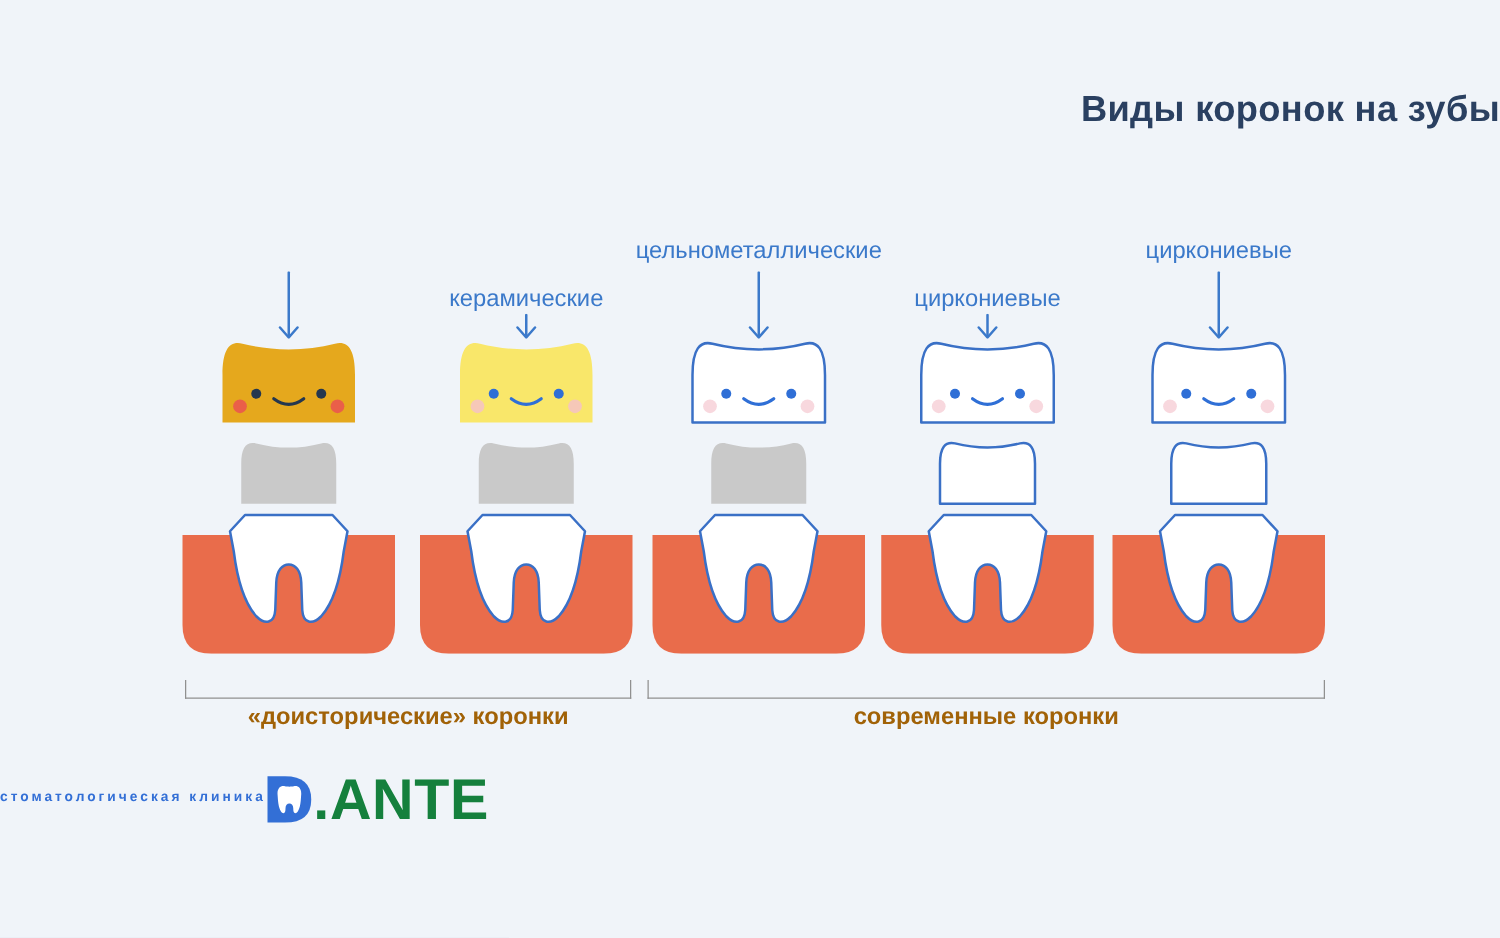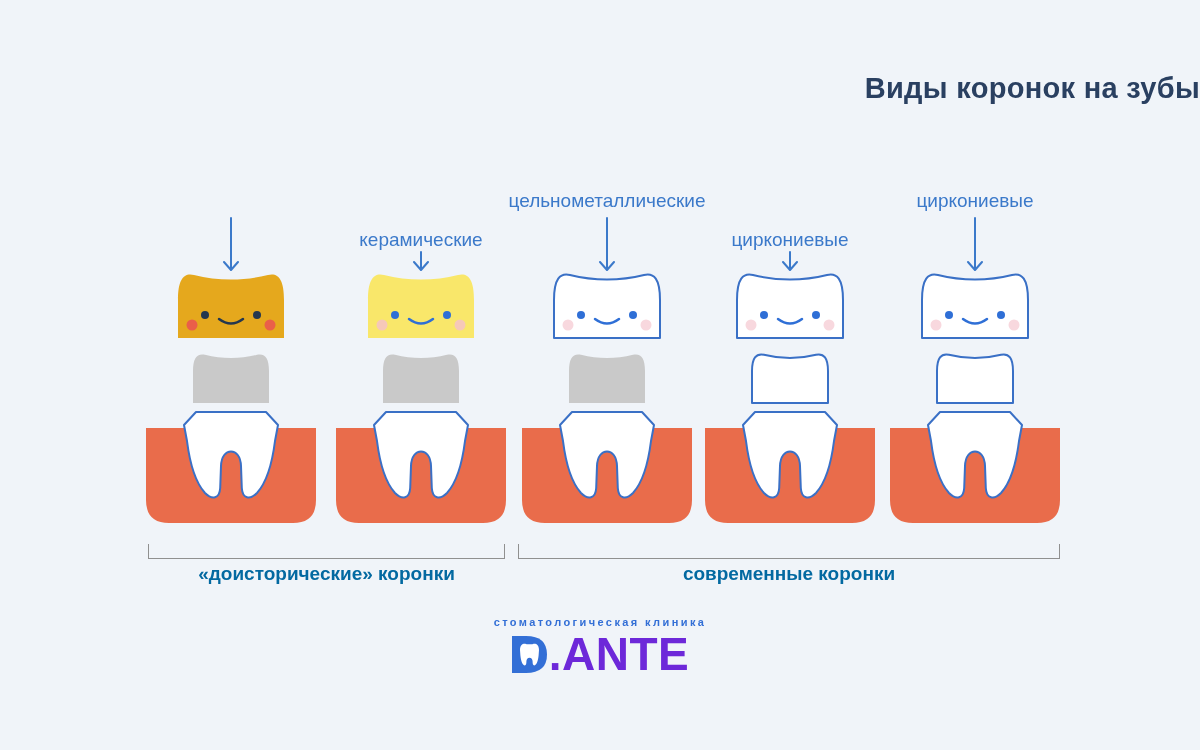--- a/index.html
+++ b/index.html
@@ -61,44 +61,44 @@
     border-bottom: 1.5px solid #909090;
   }
   .bracket-prehistoric { left: 148px; width: 357px; }
   .bracket-modern      { left: 518px; width: 542px; }
   .group-label {
     position: absolute;
     top: 563px;
     text-align: center;
     font-size: 19px;
     font-weight: bold;
-    color: #0369a1;
+    color: #a16207;
   }
   .group-label.prehistoric { left: 148px; width: 357px; }
   .group-label.modern      { left: 518px; width: 542px; text-align: center; }
   .logo {
     position: absolute;
     top: 616px;
     left: 0;
     width: 100%;
     display: flex;
-    flex-direction: column;
+    flex-direction: row;
     align-items: center;
   }
   .logo-tagline {
     font-size: 11px;
     font-weight: bold;
     letter-spacing: 2.4px;
     color: #336fd6;
     margin-bottom: 3px;
   }
   .logo-brand {
     display: flex;
     align-items: center;
-    color: #6d28d9;
+    color: #15803d;
   }
   .logo-brand-rest {
     font-size: 46px;
     font-weight: bold;
     letter-spacing: 0.5px;
     line-height: 1;
     margin-left: 1px;
   }
 </style>
 </head>

